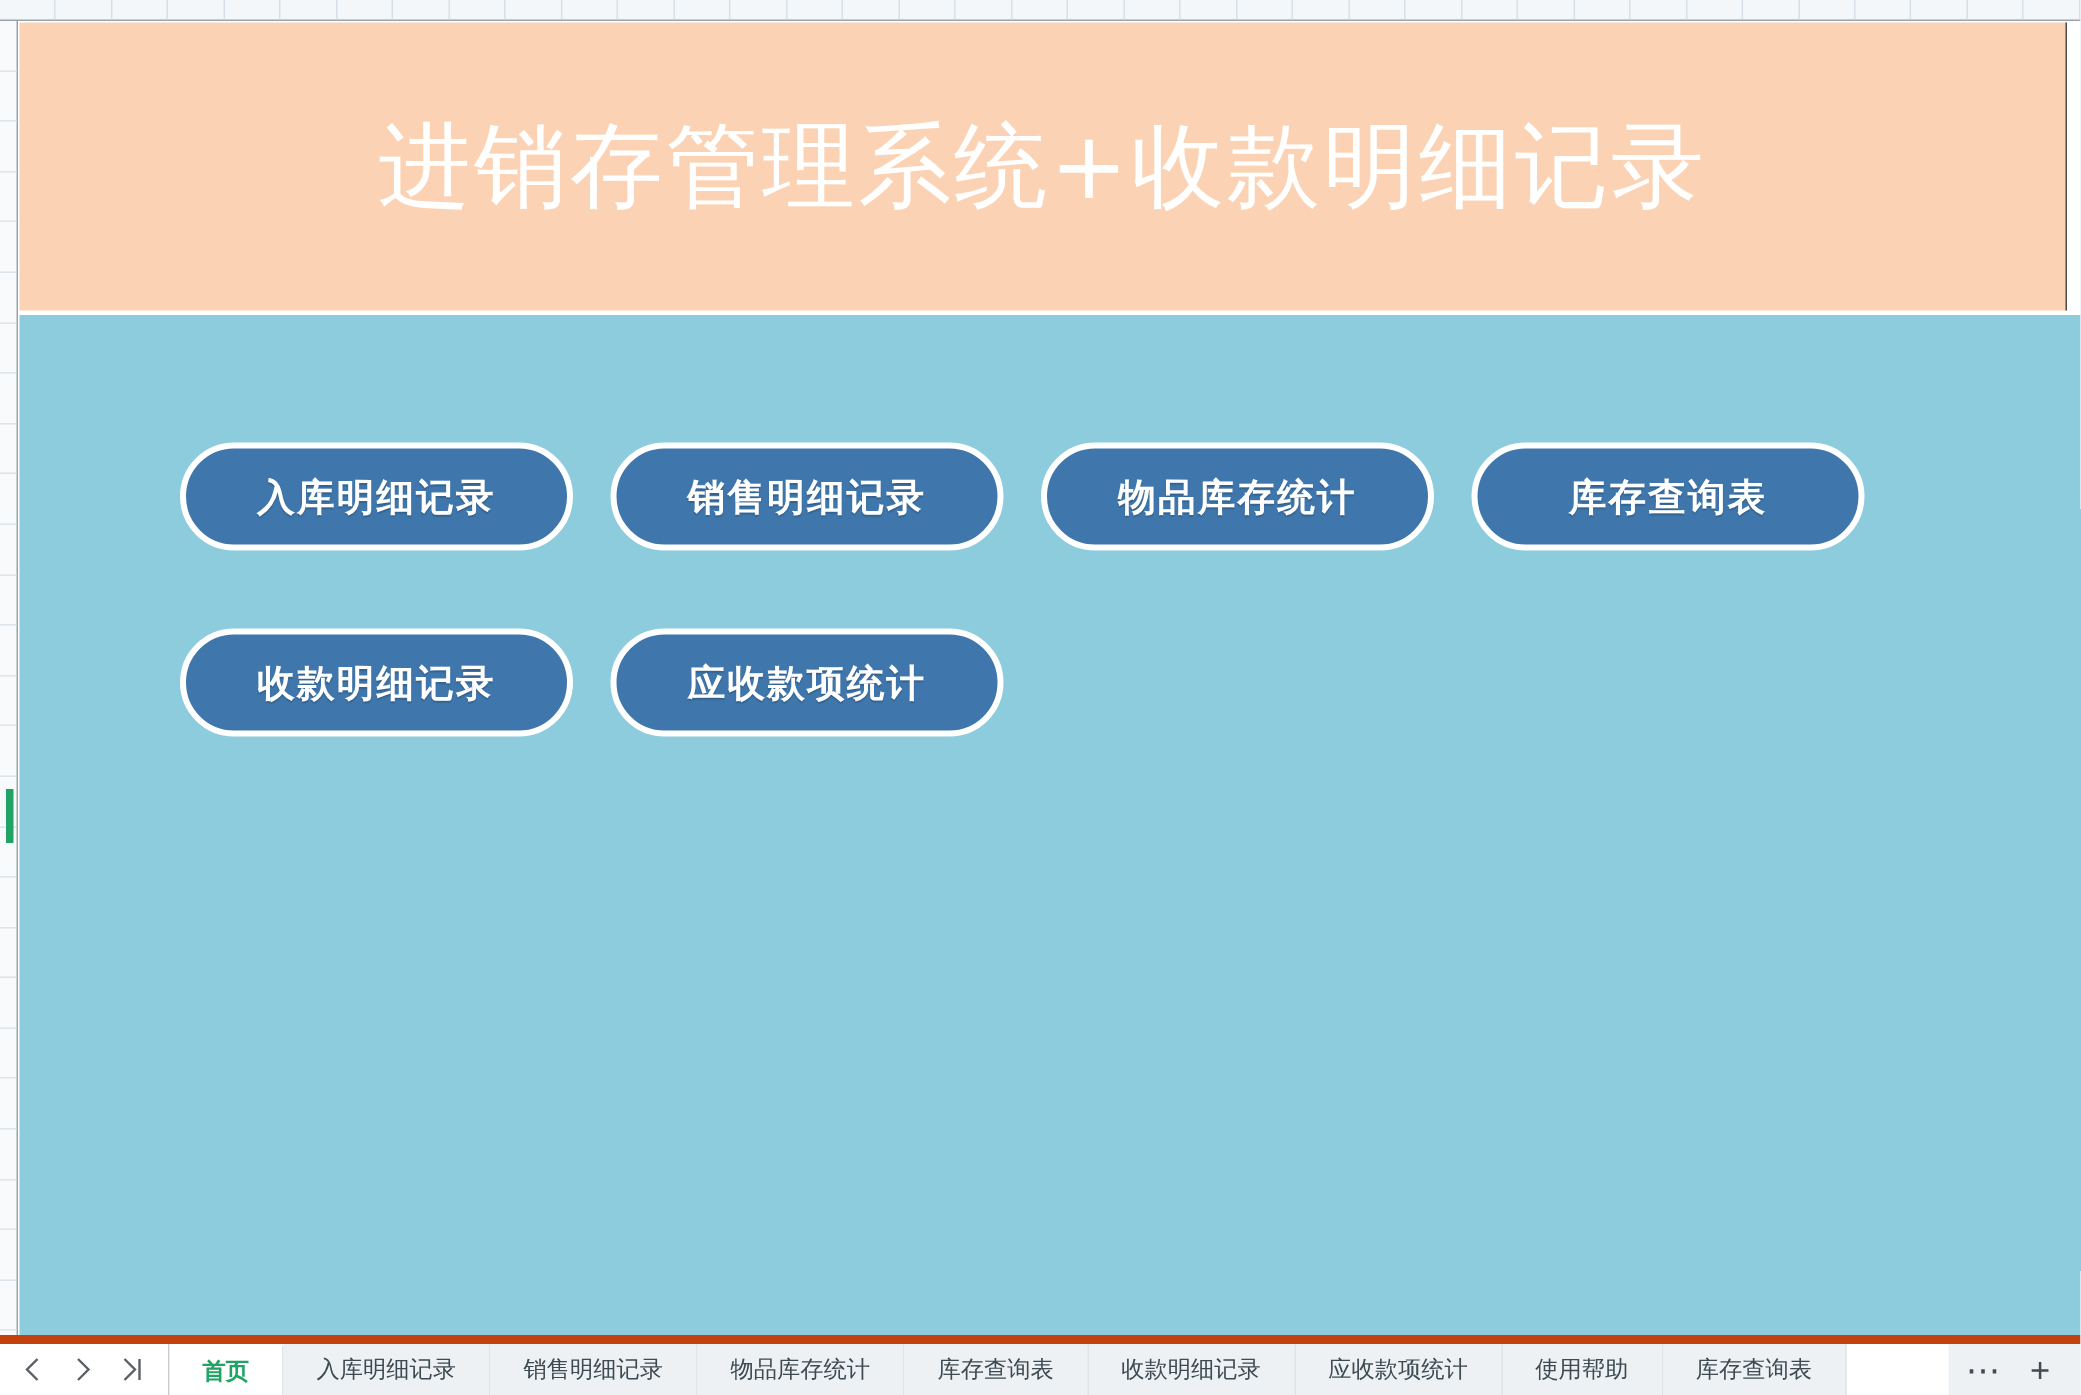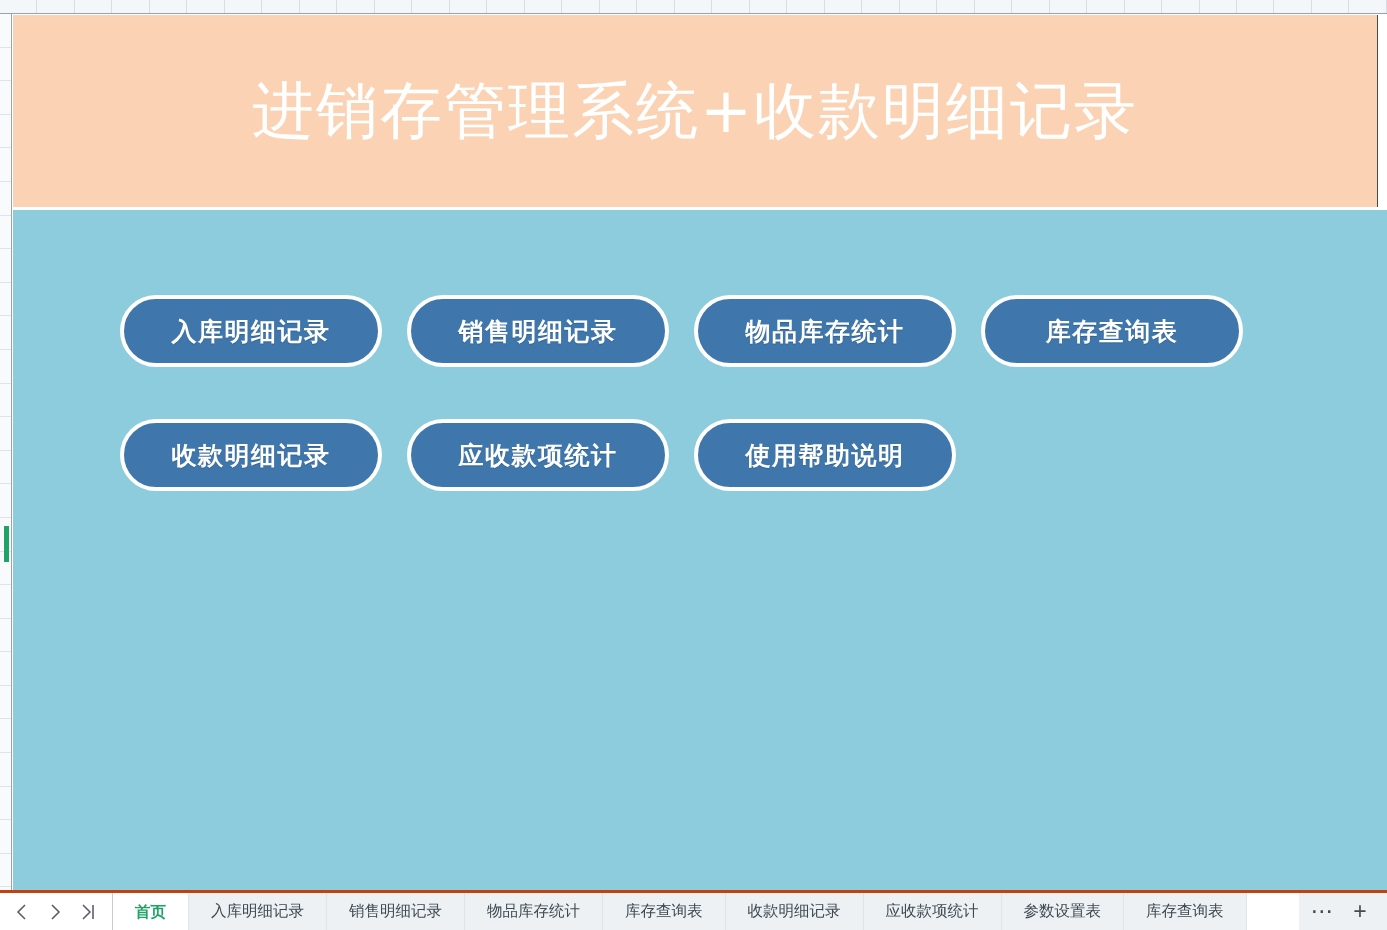--- a/index.html
+++ b/index.html
@@ -137,21 +137,21 @@
     -webkit-text-stroke: 1.4px #3b3b3b;
     paint-order: stroke fill;
   }
 
   
   .tabbar {
     position: absolute;
     left: 0; bottom: 0;
     width: 1387px; height: 40px;
     background: #ffffff;
-    border-top: 3px solid #c2410c;
+    border-top: 6px solid #c2410c;
     display: flex;
     align-items: stretch;
     z-index: 10;
     overflow: hidden;
   }
   .tab-navs {
     display: flex;
     align-items: center;
     column-gap: 5px;
     padding: 0 10px 0 8px;
@@ -299,21 +299,20 @@
   <div class="btn-grid" id="btn-grid">
       <div class="btn-row">
         <div class="nav-btn">入库明细记录</div>
         <div class="nav-btn">销售明细记录</div>
         <div class="nav-btn">物品库存统计</div>
         <div class="nav-btn">库存查询表</div>
       </div>
       <div class="btn-row">
         <div class="nav-btn">收款明细记录</div>
         <div class="nav-btn">应收款项统计</div>
-        <div class="nav-btn">使用帮助说明</div>
       </div>
     </div>
 
 
   <div class="tabbar">
     <div class="tab-navs">
       <div class="nav-arrow">
         <svg width="16" height="18" viewBox="0 0 16 18">
             <path d="M11 2 L4 9 L11 16" fill="none" stroke="#5a6069" stroke-width="1.6"></path>
           </svg>
@@ -331,21 +330,21 @@
       </div>
     </div>
     <div class="tabs" id="tabs">
         <div class="sheet-tab active">首页</div>
         <div class="sheet-tab">入库明细记录</div>
         <div class="sheet-tab">销售明细记录</div>
         <div class="sheet-tab">物品库存统计</div>
         <div class="sheet-tab">库存查询表</div>
         <div class="sheet-tab">收款明细记录</div>
         <div class="sheet-tab">应收款项统计</div>
-        <div class="sheet-tab">参数设置表</div>
+        <div class="sheet-tab">使用帮助</div>
         <div class="sheet-tab">库存查询表</div>
       </div>
     <div class="tab-end">
       <div class="tab-more">⋯</div>
       <div class="tab-add">+</div>
     </div>
   </div>
 
 </div>
 

